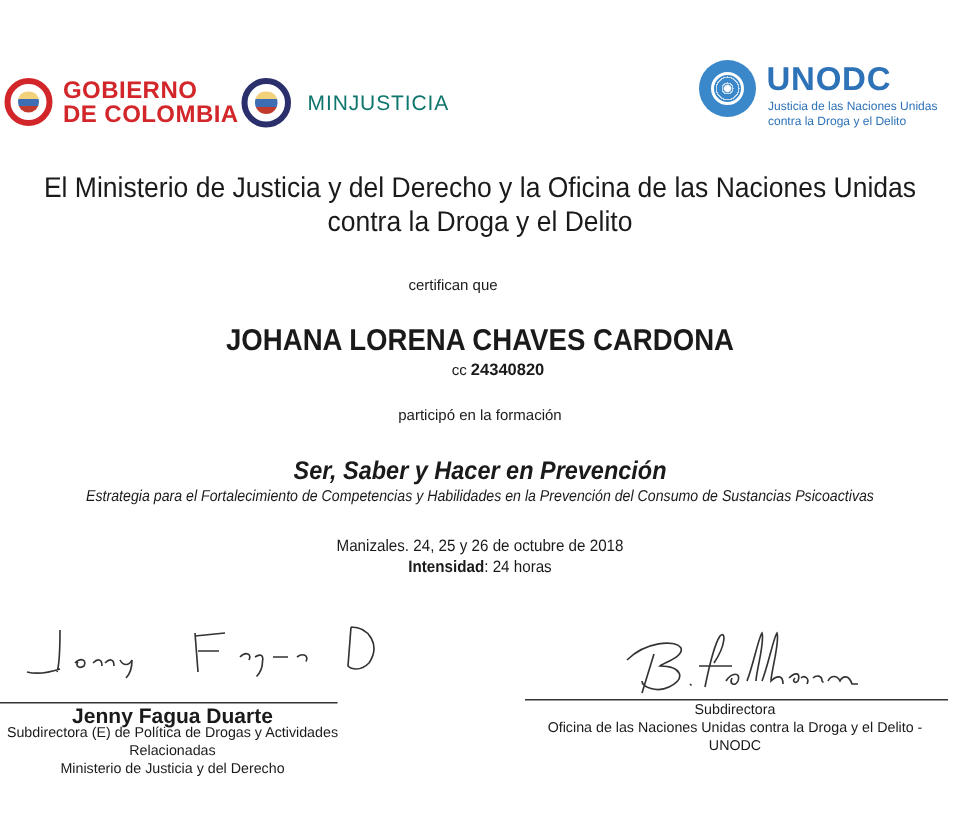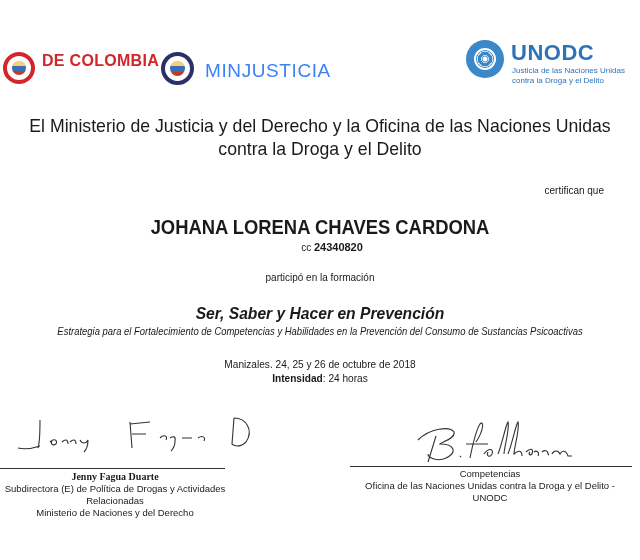--- a/index.html
+++ b/index.html
@@ -17,53 +17,54 @@
   .seal-inner {
     width:60%; height:60%; border-radius:45% 45% 50% 50%;
     background:linear-gradient(#f1d27a 0 35%, #3d6db3 35% 70%, #c23a2e 70%);
   }
   .gob-seal { left:3px; top:52px; width:32px; height:32px; border:4px solid #d2262b; background:#fff; }
   .min-seal { left:161px; top:52px; width:33px; height:33px; border:4px solid #2b2f6b; background:#fff; }
   .gob-text {
     left:42px; top:53px; color:#d2262b; font-weight:bold; font-size:16px; line-height:16px; letter-spacing:0.3px;
   }
   .gob-text .l2 { font-size:16px; }
-  .min-text { left:205px; top:60px; color:#3b82f6; font-size:19px; letter-spacing:0.6px; }
+  .min-text { left:205px; top:60px; color:#0f766e; font-size:14px; letter-spacing:0.6px; }
   .un-logo {
     left:466px; top:40px; width:38px; height:38px; border-radius:50%; background:#3a87c9;
     display:flex; align-items:center; justify-content:center;
   }
   .un-logo .globe { width:22px; height:22px; border-radius:50%; border:2px solid #fff; box-sizing:border-box;
     background:radial-gradient(circle, #fff 0 2px, transparent 3px), repeating-radial-gradient(circle, transparent 0 3px, rgba(255,255,255,.7) 3px 4px); }
   .un-title { left:511px; top:40px; color:#2e72b8; font-weight:bold; font-size:22px; letter-spacing:0.5px; }
   .un-sub { left:512px; top:66px; color:#2e72b8; font-size:8px; line-height:10px; }
 
   .heading { left:0; width:640px; top:114px; font-size:19px; line-height:23px; color:#1a1a1a; transform:scaleX(0.93); }
-  .cert { left:0; width:604px; top:185px; font-size:10px;text-align:right; }
+  .cert { left:0; width:604px; top:185px; font-size:10px; }
   .name { left:0; width:640px; top:216px; font-size:20px; font-weight:bold; transform:scaleX(0.92); }
   .cc { left:0; width:640px; top:241px; font-size:10px;padding-left:12px; }
   .cc b { font-size:11px; }
   .part { left:0; width:640px; top:272px; font-size:10px; }
   .course { left:0; width:640px; top:304px; font-size:17px; font-weight:bold; font-style:italic; transform:scaleX(0.92); }
   .strategy { left:0; width:640px; top:325px; font-size:10.5px; font-style:italic; transform:scaleX(0.9); }
   .place { left:0; width:640px; top:358px; font-size:11px; transform:scaleX(0.92); }
   .intens { left:0; width:640px; top:372px; font-size:11px; transform:scaleX(0.92); }
 
   .sigline { position:absolute; height:1px; background:#333; }
   .sig-block { position:absolute; text-align:center; font-size:9.5px; line-height:12px; }
-  .sig-block .nm { font-weight:bold; font-size:10px;font-family:Liberation Serif, serif; }
+  .sig-block .nm { font-weight:bold; font-size:14px; }
   .signature { position:absolute; }
 </style>
 </head>
 <body>
 
 <div class="seal gob-seal">
     <div class="seal-inner"></div>
   </div>
 <div class="abs gob-text">
+  <div>GOBIERNO</div>
   <div class="l2">DE COLOMBIA</div>
 </div>
 
 <div class="seal min-seal">
     <div class="seal-inner"></div>
   </div>
 <div class="abs min-text">MINJUSTICIA</div>
 
 <div class="abs un-logo">
     <div class="globe"></div>
@@ -93,24 +94,24 @@
   <b>Intensidad</b><span>: 24 horas</span>
 </div>
 
 <svg class="signature" style="left:10px;top:412px" width="250" height="45">
   <path d="M30 8 C30 20 30 30 28 36 M8 36 C16 38 24 36 30 34 M40 30 c4 -4 8 -2 6 2 c-3 2 -6 0 -4 -3 M52 30 c3 -3 6 -3 6 2 M60 30 c3 -3 6 -3 6 2 M70 28 c2 4 6 4 8 0 c0 6 -2 10 -4 12 M120 10 L122 36 M120 12 L140 10 M122 22 L136 22 M150 26 c4 -4 8 -2 6 2 M160 26 c3 -2 6 -2 5 3 c0 5 -2 8 -4 10 M172 26 L182 26 M188 26 c4 -3 8 -1 6 3 M224 6 C236 6 244 18 236 30 C230 36 224 34 222 32 L224 6" fill="none" stroke="#333" stroke-width="1.1"></path>
 </svg>
 <div class="sigline" style="left:0;top:468px;width:225px"></div>
 <div class="sig-block" style="left:0;top:471px;width:230px">
   <div class="nm">Jenny Fagua Duarte</div>
   <div>Subdirectora (E) de Política de Drogas y Actividades Relacionadas</div>
-  <div>Ministerio de Naciones y del Derecho</div>
+  <div>Ministerio de Justicia y del Derecho</div>
 </div>
 
 <svg class="signature" style="left:410px;top:418px" width="180" height="48">
   <path d="M8 22 C20 10 40 8 44 14 C46 20 32 24 30 26 C44 26 48 34 36 40 C28 44 18 40 18 36 M26 18 L18 44 M50 38 l1 1 M60 40 C62 30 66 12 70 6 C74 2 74 12 66 24 M56 26 L78 26 M74 36 c4 -6 10 -6 8 0 c-2 4 -6 2 -4 -2 M88 36 C92 26 96 6 98 4 C100 10 94 30 94 36 M98 36 C102 26 106 6 108 4 C110 10 104 30 104 36 c4 -4 8 -4 8 2 M116 34 c4 -4 8 -4 6 2 c-2 2 -4 0 -2 -2 M124 34 c2 -2 6 0 4 4 M132 34 c2 -2 6 -2 6 2 l1 1 M142 36 c2 -4 6 -4 8 0 c2 -4 6 -4 8 2 l4 0" fill="none" stroke="#333" stroke-width="1.1"></path>
 </svg>
 <div class="sigline" style="left:350px;top:466px;width:282px"></div>
 <div class="sig-block" style="left:340px;top:468px;width:300px">
-  <div>Competencias</div>
+  <div>Subdirectora</div>
   <div>Oficina de las Naciones Unidas contra la Droga y el Delito -</div>
   <div>UNODC</div>
 </div>
 
 </body></html>

